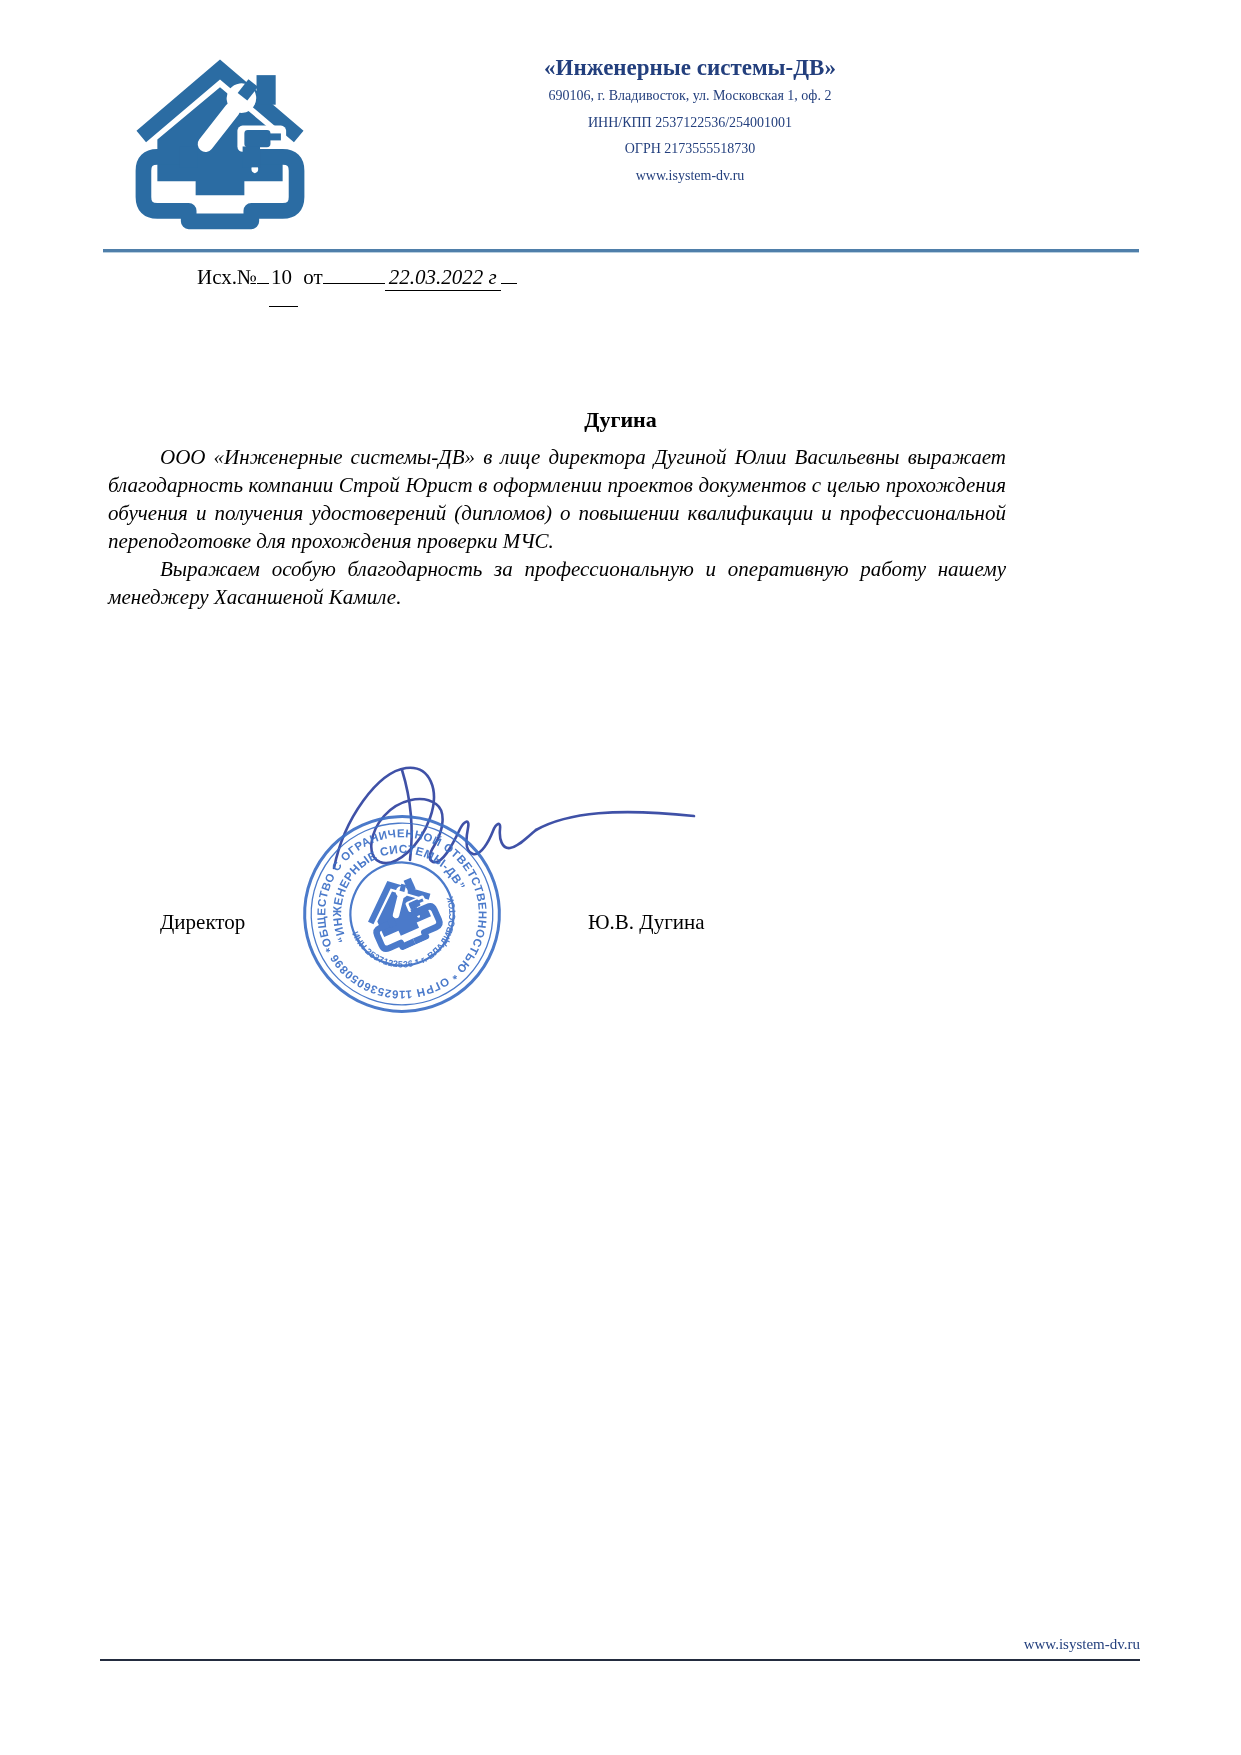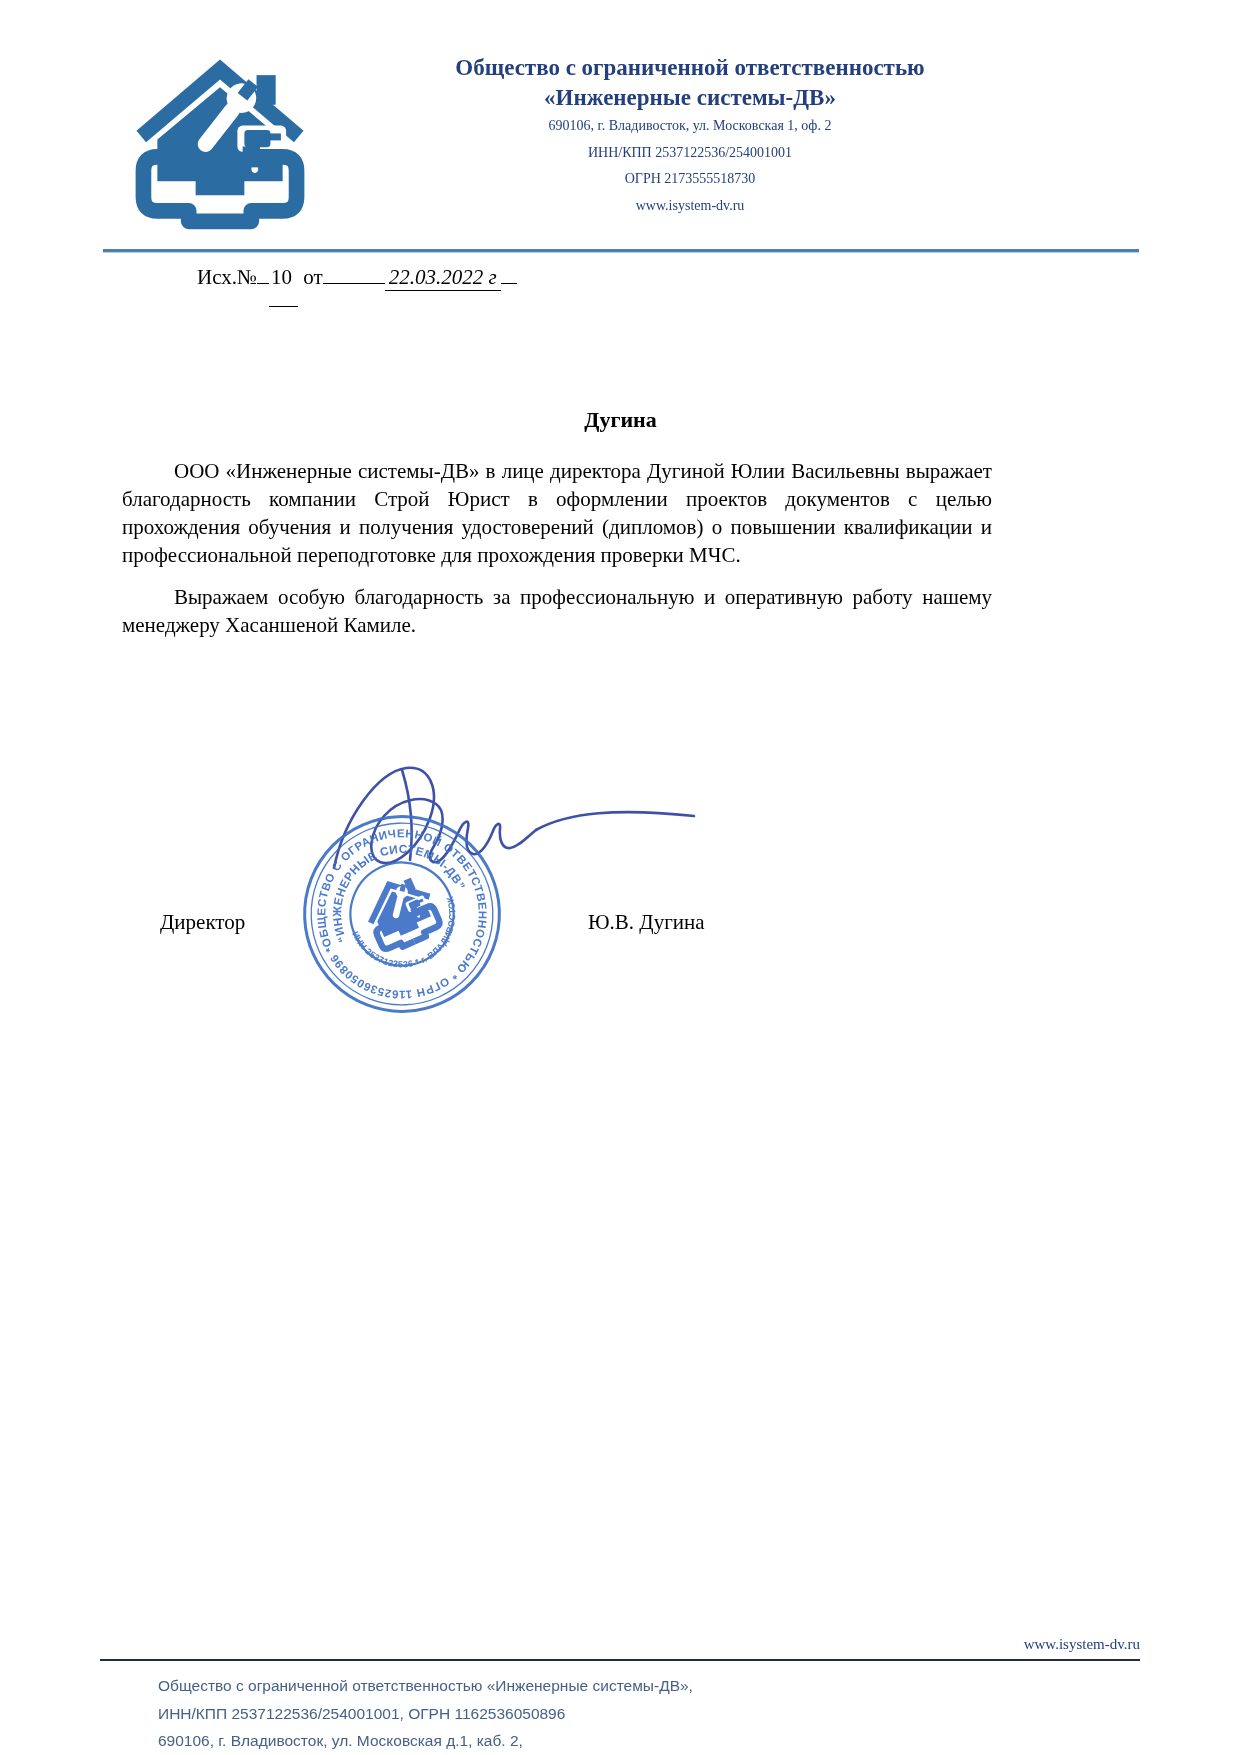--- a/index.html
+++ b/index.html
@@ -23,21 +23,21 @@
   .ref-label{display:inline-block;width:77px;text-align:right;}
   .u{border-bottom:1.4px solid #000;display:inline-block;}
   .u-sp1{width:12px;}
   .u-num{padding:0 6px 16px 2px;}
   .u-sp2{width:62px;}
   .u-date{padding:0 4px;font-style:italic;}
   .u-sp3{width:16px;}
   
   .letter-title{position:absolute;left:0;top:407px;width:1241px;text-align:center;font-weight:bold;font-size:22px;}
   .letter-body{position:absolute;left:108px;top:443px;width:898px;font-size:21px;line-height:28px;text-align:justify;}
-  .letter-body p{margin:14px;text-indent:52px;}
+  .letter-body p{margin:0;text-indent:52px;font-style:italic;}
   
   .sig-position{position:absolute;left:160px;top:910px;font-size:21px;}
   .sig-name{position:absolute;left:588px;top:910px;font-size:21px;}
   .signature-svg{position:absolute;left:318px;top:756px;width:392px;height:128px;}
   .stamp-wrap{position:absolute;left:299px;top:811px;width:206px;height:206px;transform:rotate(-24deg);color:#3c6fc6;opacity:.92;}
   .stamp-wrap svg{width:100%;height:100%;}
   .stamp-wrap text{font-family:"Liberation Sans", sans-serif;font-weight:bold;fill:#3c6fc6;}
   
   .footer-site{position:absolute;left:800px;top:1636px;width:340px;text-align:right;font-size:15px;color:#233f7d;}
   .footer-rule{position:absolute;left:100px;top:1659px;width:1040px;height:2px;background:#232c3f;}
@@ -79,21 +79,20 @@
 
 <div class="page">
 
   <div class="logo-wrap">
     <svg viewBox="0 0 100 100" width="174" height="176">
         <use href="#logo-house"></use>
       </svg>
   </div>
 
   <div class="header-text">
-    <div class="h-bold">Общество с ограниченной ответственностью</div>
     <div class="h-bold">«Инженерные системы-ДВ»</div>
     <div class="h-reg">690106, г. Владивосток, ул. Московская 1, оф. 2</div>
     <div class="h-reg">ИНН/КПП 2537122536/254001001</div>
     <div class="h-reg">ОГРН 2173555518730</div>
     <div class="h-reg">www.isystem-dv.ru</div>
   </div>
 
   <div class="header-rule"></div>
 
   <div class="ref-line">
@@ -138,19 +137,14 @@
         <textPath href="#innerBottomPath" startOffset="50%">ИНН 2537122536 * г. ВЛАДИВОСТОК *</textPath>
       </text>
       <g color="#3c6fc6">
         <use href="#logo-house" x="72" y="70" width="76" height="76"></use>
       </g>
     </svg>
   </div>
 
   <div class="footer-site">www.isystem-dv.ru</div>
   <div class="footer-rule"></div>
-  <div class="footer-block">
-    <div>Общество с ограниченной ответственностью «Инженерные системы-ДВ»,</div>
-    <div>ИНН/КПП 2537122536/254001001, ОГРН 1162536050896</div>
-    <div>690106, г. Владивосток, ул. Московская д.1, каб. 2,</div>
-  </div>
 
 </div>
 
 </body></html>

